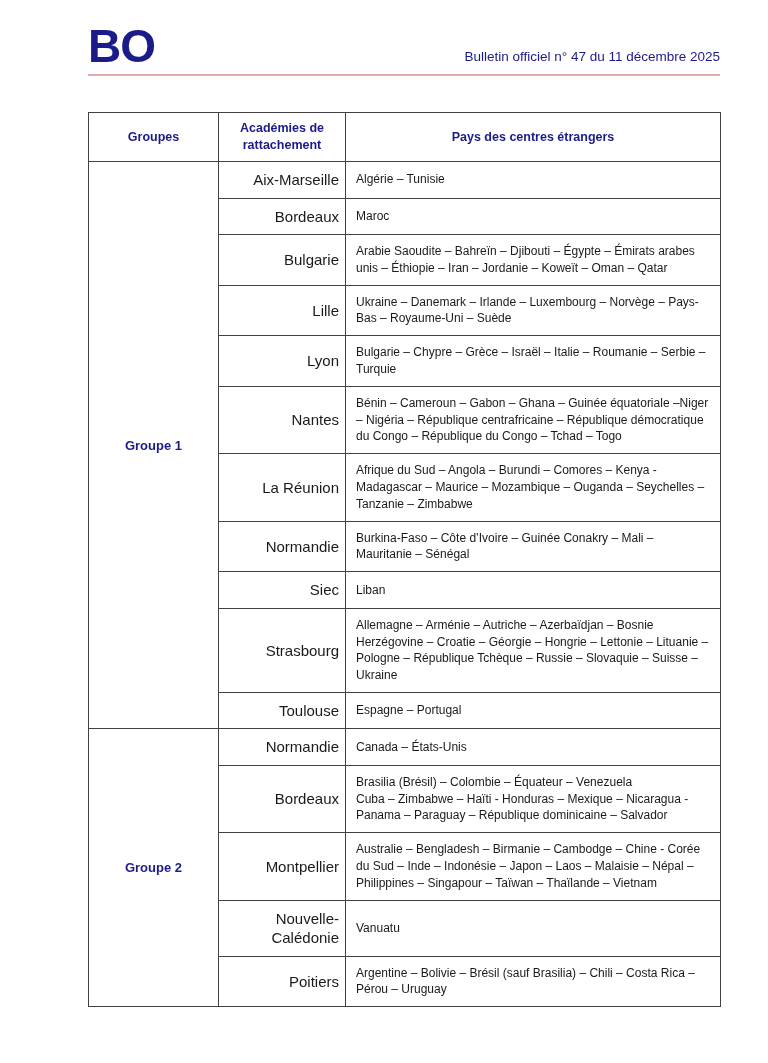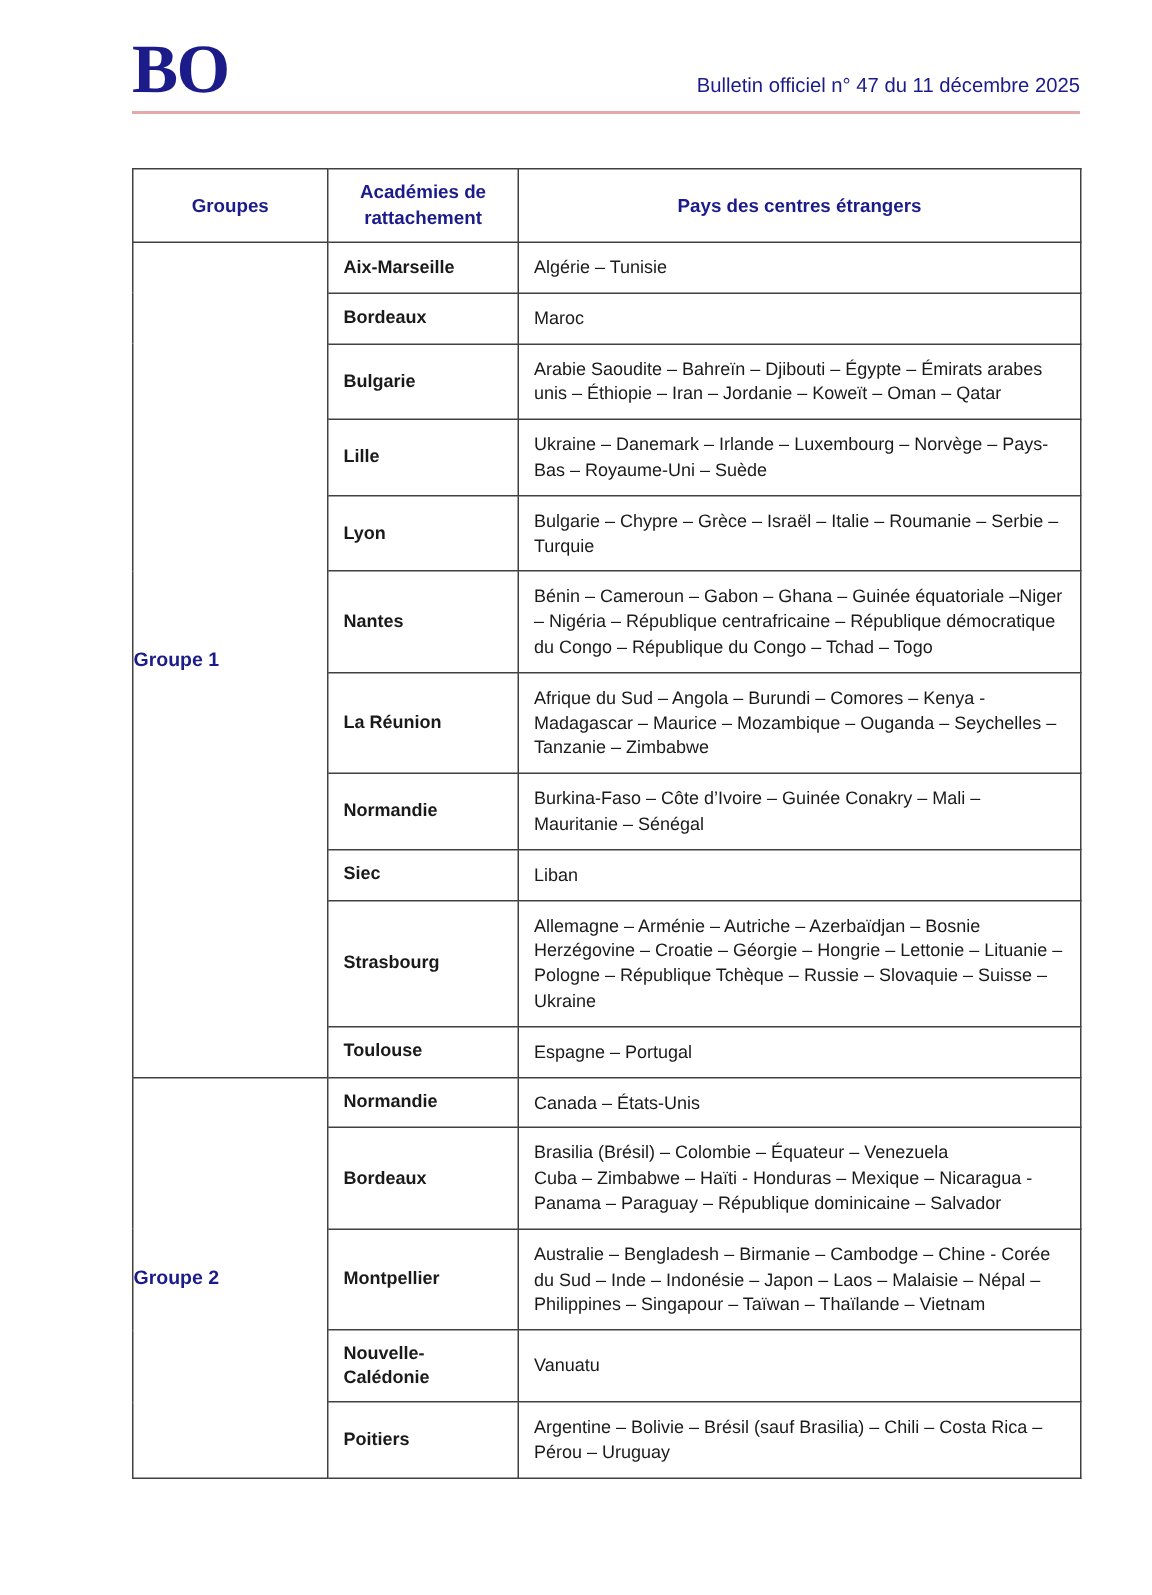--- a/index.html
+++ b/index.html
@@ -22,21 +22,21 @@
     padding:22px 48px 0 88px;
   }
   
   .masthead{
     display:flex;justify-content:space-between;align-items:flex-end;
     padding-bottom:4px;
     border-bottom:2px solid var(--pink);
   }
   .bo-logo{
     font-size:46px;font-weight:bold;line-height:1.05;
-    color:var(--navy);letter-spacing:-1px;font-family:Liberation Serif, serif;
+    color:var(--navy);letter-spacing:-1px;
   }
   .bulletin-ref{
     font-size:13.5px;color:var(--navy);
     padding-bottom:6px;
     margin-top:12px;
   }
   
   .doc-title{
     margin-top:24px;
     color:var(--navy);
@@ -58,27 +58,28 @@
   col.c-countries{width:375px;}
   th.head-cell{
     color:var(--navy);
     font-size:12.5px;font-weight:bold;
     text-align:center;vertical-align:middle;
     padding:7px 14px;line-height:1.35;
   }
   td.group-cell{
     color:var(--navy);
     font-size:13px;font-weight:bold;
-    text-align:left;vertical-align:middle;
+    text-align:center;vertical-align:middle;
   }
   td.academy-cell{
-    font-size:12px;font-weight:bold;
+    font-size:15px;font-weight:normal;
     vertical-align:middle;
     padding:8px 6px 8px 10px;
     line-height:1.3;
+    text-align:right;
   }
   td.countries-cell{
     font-size:12px;
     vertical-align:middle;
     padding:8px 8px 8px 10px;
     line-height:1.4;
     white-space:pre-line;
   }
 </style>
 </head>

